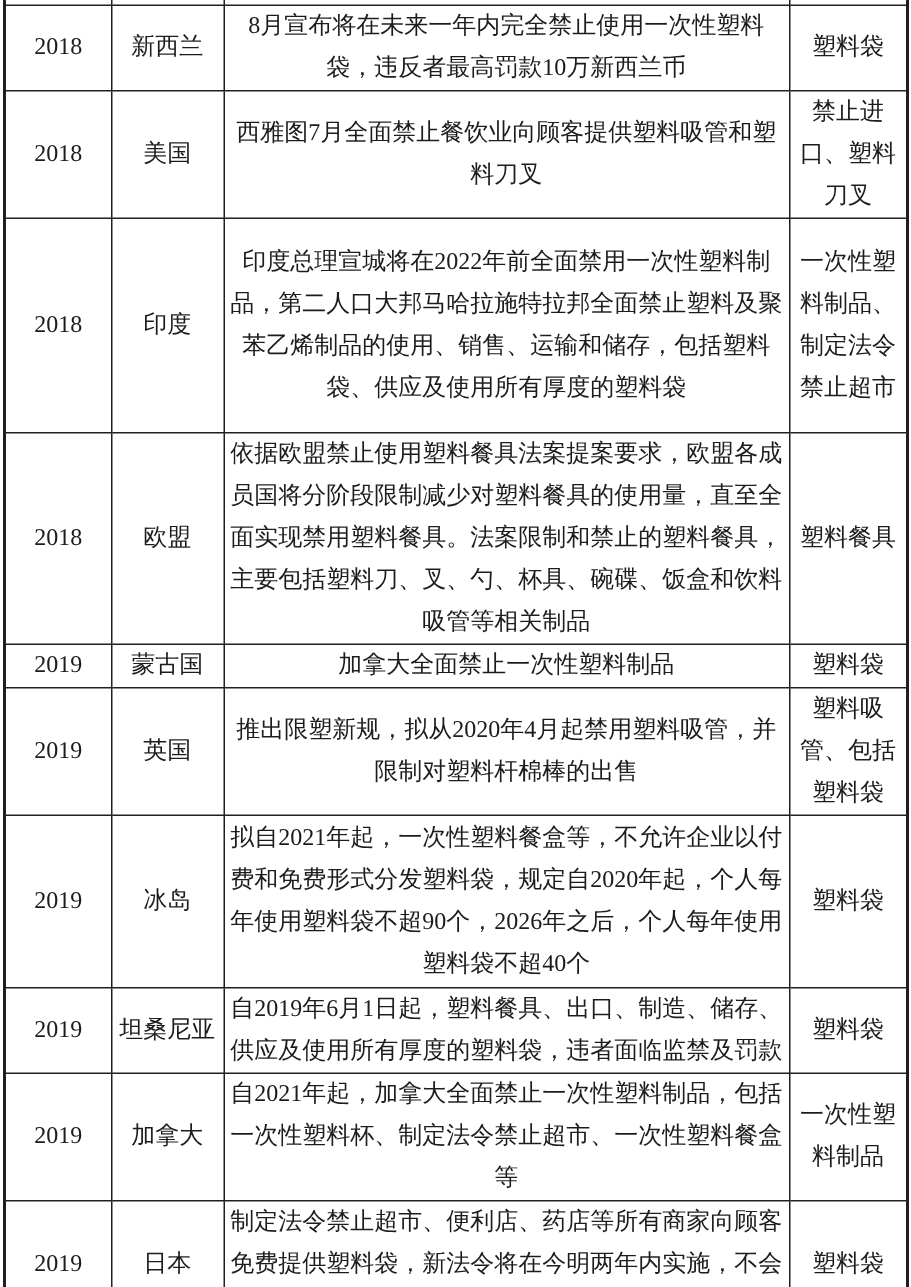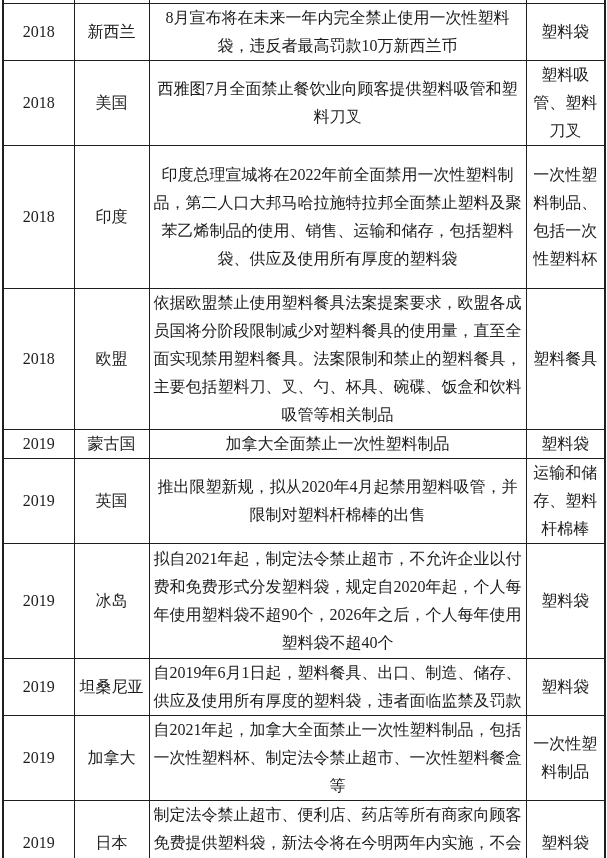--- a/index.html
+++ b/index.html
@@ -72,55 +72,55 @@
         <td>2018</td>
         <td>新西兰</td>
         <td>8月宣布将在未来一年内完全禁止使用一次性塑料袋，违反者最高罚款10万新西兰币</td>
         <td>塑料袋</td>
       </tr>
 
       <tr style="height:83px">
         <td>2018</td>
         <td>美国</td>
         <td>西雅图7月全面禁止餐饮业向顾客提供塑料吸管和塑料刀叉</td>
-        <td>塑料吸管、塑料刀叉</td>
+        <td>禁止进口、塑料刀叉</td>
       </tr>
 
       <tr style="height:143px">
         <td>2018</td>
         <td>印度</td>
         <td>印度总理宣城将在2022年前全面禁用一次性塑料制品，第二人口大邦马哈拉施特拉邦全面禁止塑料及聚苯乙烯制品的使用、销售、运输和储存，包括塑料袋、供应及使用所有厚度的塑料袋</td>
-        <td>一次性塑料制品、包括一次性塑料杯</td>
+        <td>一次性塑料制品、制定法令禁止超市</td>
       </tr>
 
       <tr style="height:140px">
         <td>2018</td>
         <td>欧盟</td>
         <td>依据欧盟禁止使用塑料餐具法案提案要求，欧盟各成员国将分阶段限制减少对塑料餐具的使用量，直至全面实现禁用塑料餐具。法案限制和禁止的塑料餐具，主要包括塑料刀、叉、勺、杯具、碗碟、饭盒和饮料吸管等相关制品</td>
         <td>塑料餐具</td>
       </tr>
 
       <tr style="height:27px">
         <td>2019</td>
         <td>蒙古国</td>
         <td>加拿大全面禁止一次性塑料制品</td>
         <td>塑料袋</td>
       </tr>
 
       <tr style="height:85px">
         <td>2019</td>
         <td>英国</td>
         <td>推出限塑新规，拟从2020年4月起禁用塑料吸管，并限制对塑料杆棉棒的出售</td>
-        <td>运输和储存、塑料杆棉棒</td>
+        <td>塑料吸管、包括塑料袋</td>
       </tr>
 
       <tr style="height:115px">
         <td>2019</td>
         <td>冰岛</td>
-        <td>拟自2021年起，制定法令禁止超市，不允许企业以付费和免费形式分发塑料袋，规定自2020年起，个人每年使用塑料袋不超90个，2026年之后，个人每年使用塑料袋不超40个</td>
+        <td>拟自2021年起，一次性塑料餐盒等，不允许企业以付费和免费形式分发塑料袋，规定自2020年起，个人每年使用塑料袋不超90个，2026年之后，个人每年使用塑料袋不超40个</td>
         <td>塑料袋</td>
       </tr>
 
       <tr style="height:55px">
         <td>2019</td>
         <td>坦桑尼亚</td>
         <td>自2019年6月1日起，塑料餐具、出口、制造、储存、供应及使用所有厚度的塑料袋，违者面临监禁及罚款</td>
         <td>塑料袋</td>
       </tr>
 

